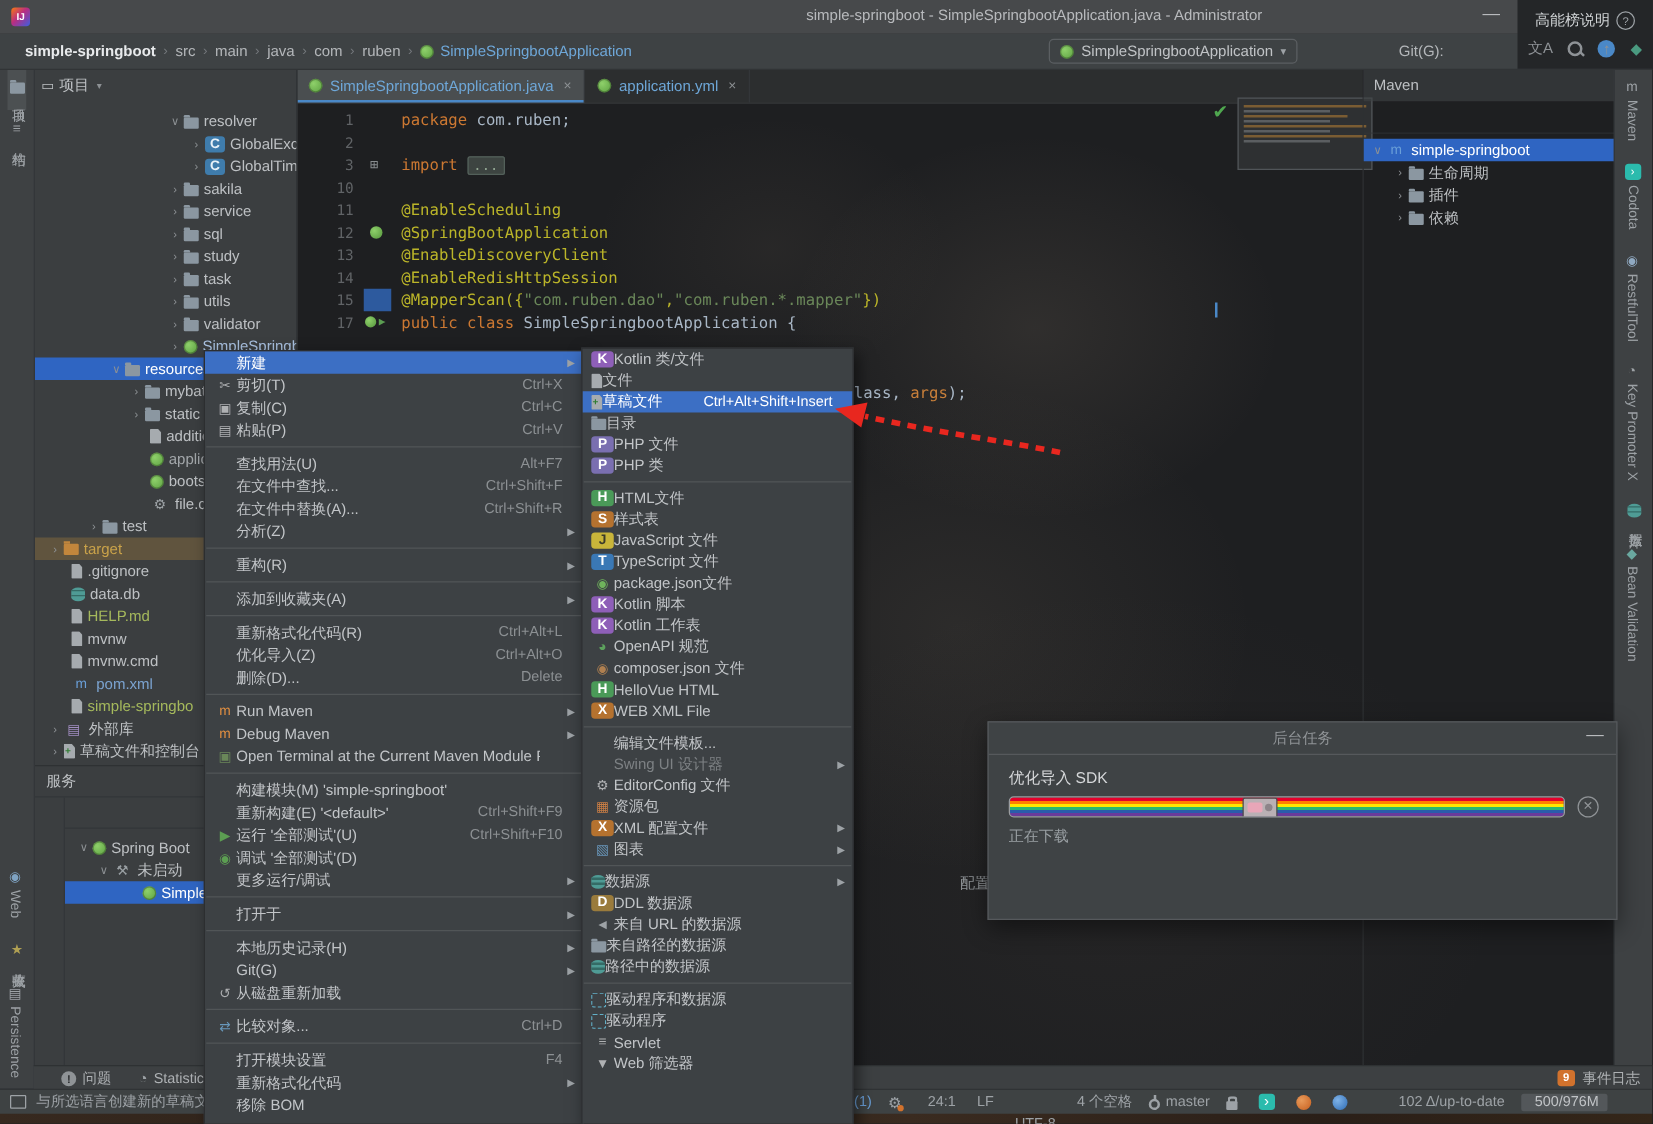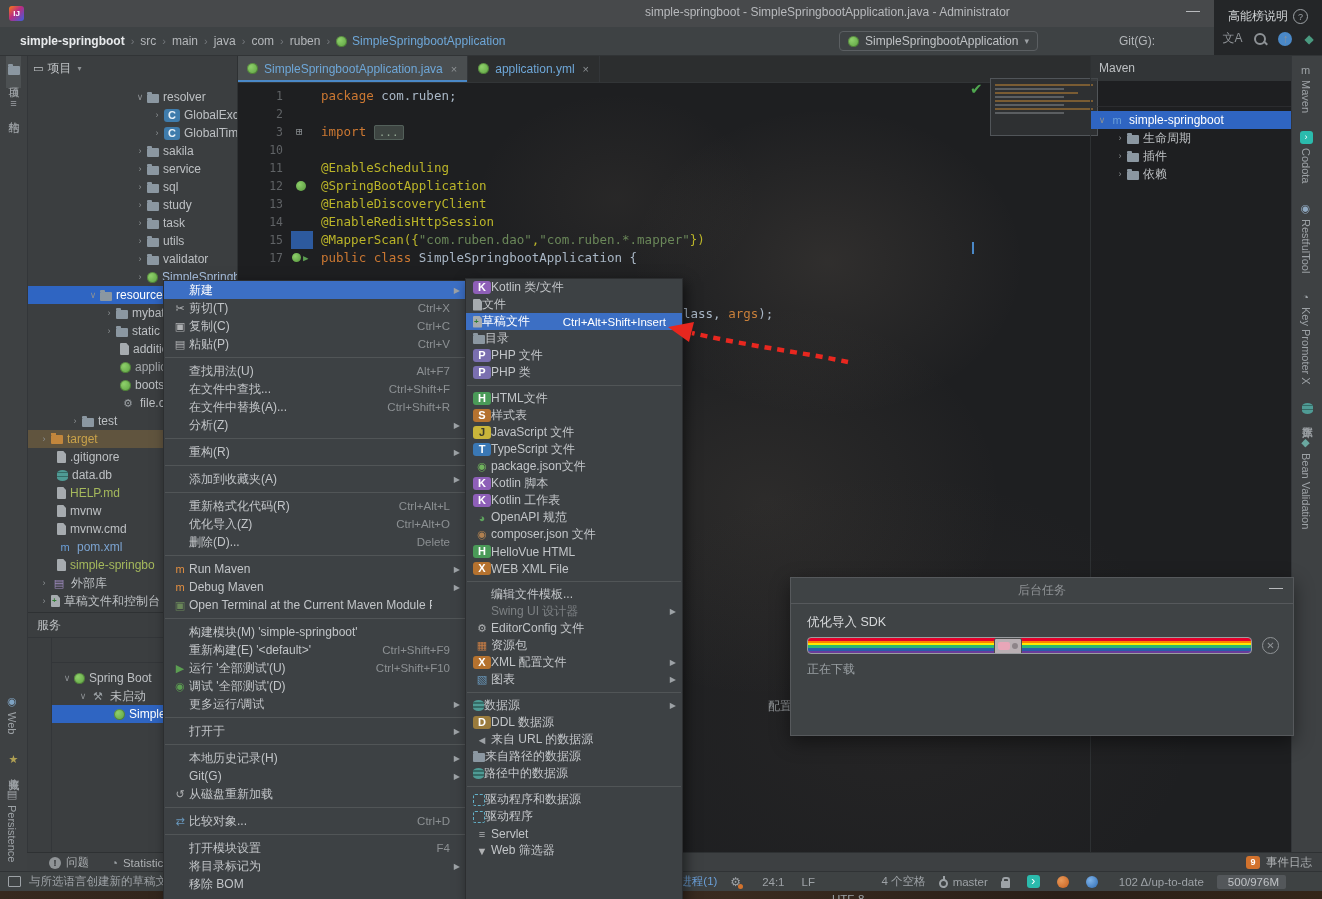--- a/index.html
+++ b/index.html
@@ -933,21 +933,21 @@
       
     </div>
     <div class="mrow">
       <span class="micon"></span>
       <span class="mlbl">打开模块设置</span>
       <span class="msc">F4</span>
       <span class="marr"></span>
     </div>
     <div class="mrow">
       <span class="micon"></span>
-      <span class="mlbl">将目录标记为</span>
+      <span class="mlbl">重新格式化代码</span>
       <span class="msc"></span>
       <span class="marr">▶</span>
     </div>
     <div class="mrow">
       <span class="micon"></span>
       <span class="mlbl">移除 BOM</span>
       <span class="msc"></span>
       <span class="marr"></span>
     </div>
   </div>
@@ -1241,21 +1241,21 @@
         <span></span>
       </span>
       <span style="display:inline-flex;align-items:center;gap:4px;">
         <span class="csi sico circ-orange"></span>
         <span></span>
       </span>
       <span style="display:inline-flex;align-items:center;gap:4px;">
         <span class="csi sico circ-blue"></span>
         <span></span>
       </span>
-      <span style="display:inline-flex;align-items:center;gap:4px;">
+      <span style="display:inline-flex;align-items:center;gap:4px;margin-left:20px;">
         <span class="csi sico"></span>
         <span>102 Δ/up-to-date</span>
       </span>
       <span style="display:inline-flex;align-items:center;gap:4px;" class="mem">
         <span class="csi sico"></span>
         <span>500/976M</span>
       </span>
     </span>
 </div>
 

